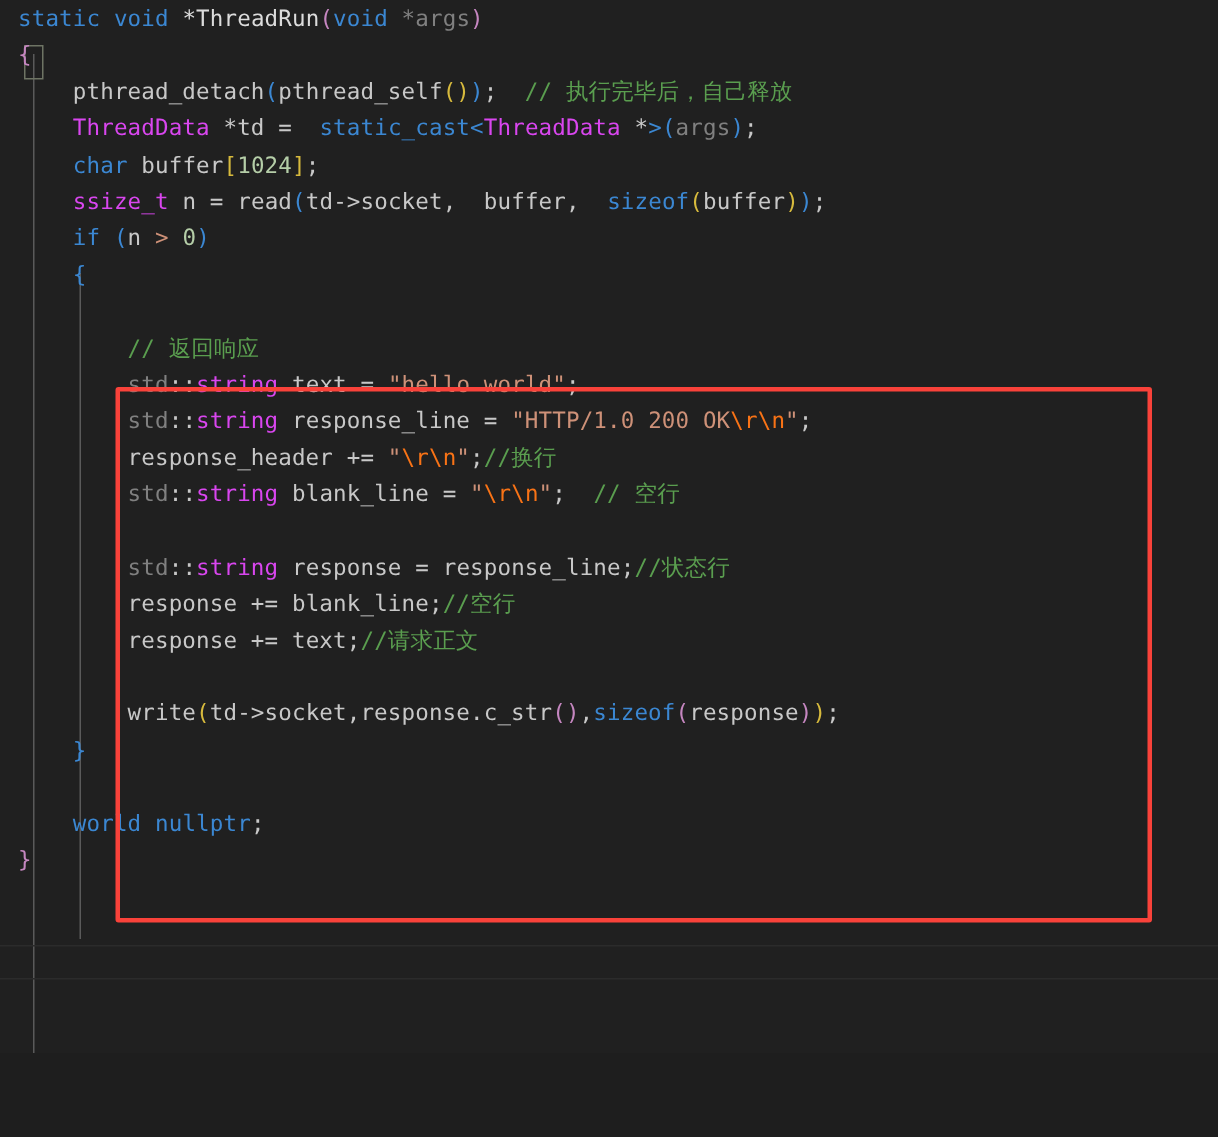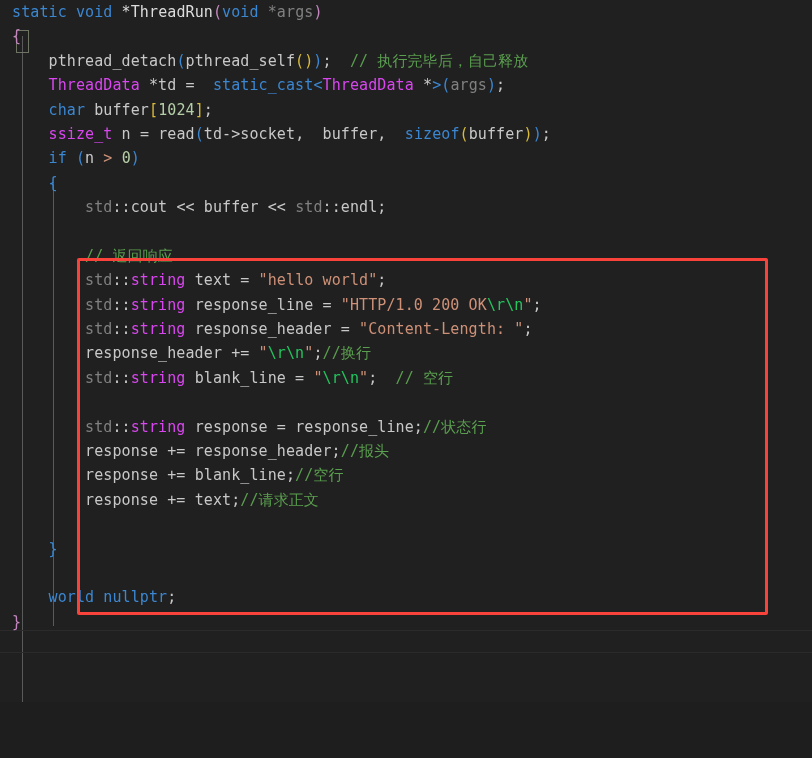--- a/index.html
+++ b/index.html
@@ -32,21 +32,21 @@
   }
   
   .kw       { color: #3b87d2; }         
   .plain    { color: #c8c8c8; }
   .type     { color: #d946ef; }
   .paren1   { color: #c586c0; }         
   .paren2   { color: #3b87d2; }         
   .paren3   { color: #d7ba3d; }         
   .com      { color: #5a9e4f; }         
   .str      { color: #ce9178; }         
-  .esc      { color: #22c55e; }         
+  .esc      { color: #f97316; }         
   .num      { color: #b5cea8; text-align: center; }         
   .gray     { color: #808080; }         
   .white    { color: #dcdcdc; }
   .op       { color: #c8c8c8; }
   .brace-b  { color: #3b87d2; }
   .brace-m  { color: #c586c0; }
 
   .indent-guide {
     position: absolute;
     width: 1px;
@@ -105,49 +105,47 @@
 
     <div class="line">    <span class="kw">char</span> <span class="plain">buffer</span><span class="paren3">[</span><span class="num">1024</span><span class="paren3">]</span><span class="op">;</span></div>
 
     <div class="line">    <span class="type">ssize_t</span> <span class="plain">n</span> <span class="op">=</span> <span class="plain">read</span><span class="paren2">(</span><span class="plain">td-&gt;socket</span><span class="op">,</span>  <span class="plain">buffer</span><span class="op">,</span>  <span class="kw">sizeof</span><span class="paren3">(</span><span class="plain">buffer</span><span class="paren3">)</span><span class="paren2">)</span><span class="op">;</span></div>
 
     <div class="line">    <span class="kw">if</span> <span class="paren2">(</span><span class="plain">n</span> <span class="str">&gt;</span> <span class="num">0</span><span class="paren2">)</span></div>
 
     <div class="line">    <span class="brace-b">{</span></div>
 
 
-    <div class="line">        <span class="gray">std</span><span class="plain">::</span><span class="plain">cout</span> <span class="plain">&lt;&lt;</span> <span class="plain">buffer</span> <span class="plain">&lt;&lt;</span> <span class="gray">std</span><span class="plain">::</span><span class="plain">endl</span><span class="op">;</span></div>
 
     <div class="line">&nbsp;</div>
 
     <div class="line">        <span class="com">// 返回响应</span></div>
 
     <div class="line">        <span class="gray">std</span><span class="plain">::</span><span class="type">string</span> <span class="plain">text</span> <span class="op">=</span> <span class="str">"hello world"</span><span class="op">;</span></div>
 
     <div class="line">        <span class="gray">std</span><span class="plain">::</span><span class="type">string</span> <span class="plain">response_line</span> <span class="op">=</span> <span class="str">"HTTP/1.0 200 OK</span><span class="esc">\r\n</span><span class="str">"</span><span class="op">;</span></div>
 
-    <div class="line">        <span class="gray">std</span><span class="plain">::</span><span class="type">string</span> <span class="plain">response_header</span> <span class="op">=</span> <span class="str">"Content-Length: "</span><span class="op">;</span></div>
 
 
     <div class="line">        <span class="plain">response_header</span> <span class="op">+=</span> <span class="str">"</span><span class="esc">\r\n</span><span class="str">"</span><span class="op">;</span><span class="com">//换行</span></div>
 
     <div class="line">        <span class="gray">std</span><span class="plain">::</span><span class="type">string</span> <span class="plain">blank_line</span> <span class="op">=</span> <span class="str">"</span><span class="esc">\r\n</span><span class="str">"</span><span class="op">;</span>  <span class="com">// 空行</span></div>
 
     <div class="line">&nbsp;</div>
 
     <div class="line">        <span class="gray">std</span><span class="plain">::</span><span class="type">string</span> <span class="plain">response</span> <span class="op">=</span> <span class="plain">response_line</span><span class="op">;</span><span class="com">//状态行</span></div>
 
-    <div class="line">        <span class="plain">response</span> <span class="op">+=</span> <span class="plain">response_header</span><span class="op">;</span><span class="com">//报头</span></div>
 
     <div class="line">        <span class="plain">response</span> <span class="op">+=</span> <span class="plain">blank_line</span><span class="op">;</span><span class="com">//空行</span></div>
 
     <div class="line">        <span class="plain">response</span> <span class="op">+=</span> <span class="plain">text</span><span class="op">;</span><span class="com">//请求正文</span></div>
 
     <div class="line">&nbsp;</div>
 
+    <div class="line">        <span class="plain">write</span><span class="paren3">(</span><span class="plain">td-&gt;socket,response.c_str</span><span class="paren1">()</span><span class="plain">,</span><span class="kw">sizeof</span><span class="paren1">(</span><span class="plain">response</span><span class="paren1">)</span><span class="paren3">)</span><span class="op">;</span></div>
 
     <div class="line">    <span class="brace-b">}</span></div>
 
     <div class="line">&nbsp;</div>
 
 
 
     <div class="line">    <span class="kw">world</span> <span class="kw">nullptr</span><span class="op">;</span></div>
 
     <div class="line"><span class="brace-m">}</span></div>

